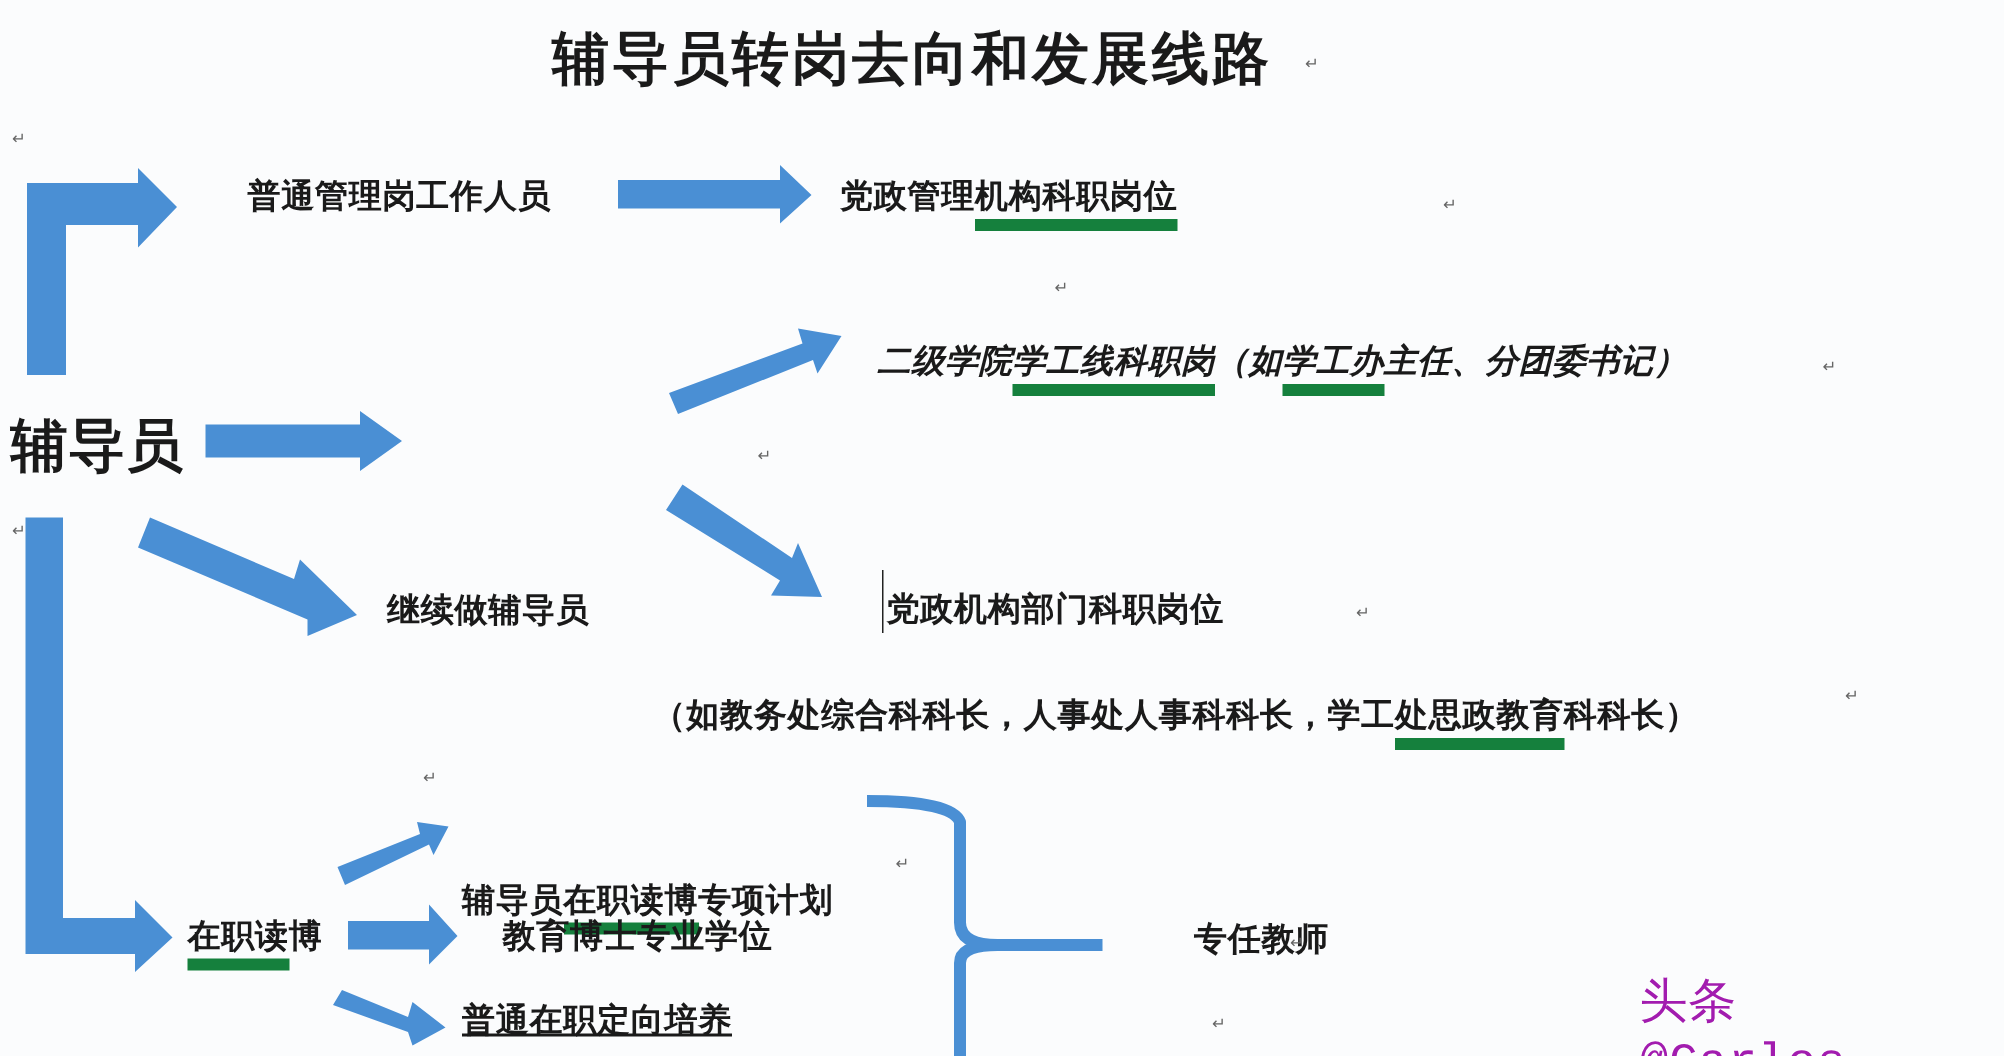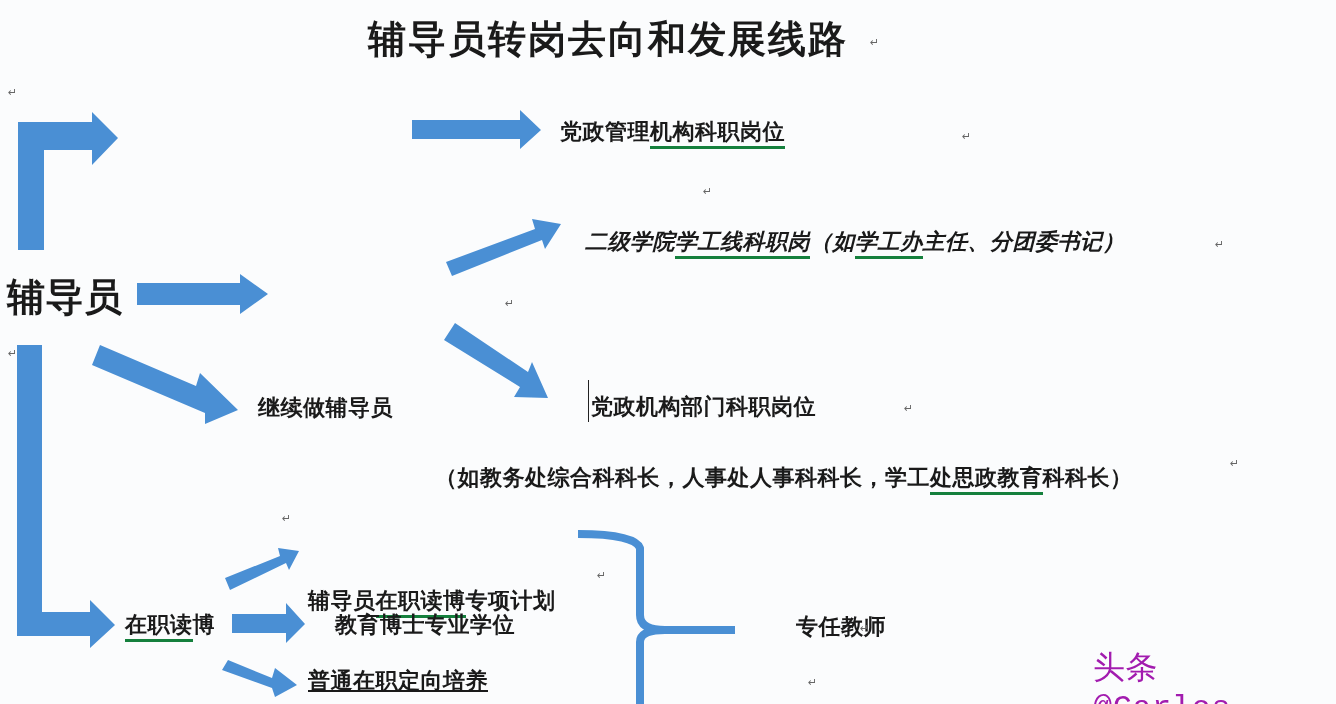--- a/index.html
+++ b/index.html
@@ -15,21 +15,21 @@
     .lbl {
       position: absolute;
       white-space: nowrap;
       font-weight: bold;
       font-size: 22px;
       line-height: 1;
       letter-spacing: 0.5px;
     }
     .title { font-size: 38px; letter-spacing: 2px; }
     .big { font-size: 38px; }
-    .ul { border-bottom: 3px solid #15803d; padding-bottom: 2px; }
+    .ul { border-bottom: 8px solid #15803d; padding-bottom: 2px; }
     .mark { font-size: 11px; color: #666; font-weight: normal; position: absolute; }
     .cursor { position: absolute; width: 1px; background: #222; }
     .watermark {
       position: absolute; font-size: 32px; font-weight: normal;
       color: #a21caf; letter-spacing: 0.5px;
       text-shadow: 0 0 2px #fff, 0 0 2px #fff;
       font-family: Liberation Mono, monospace;
     }
   </style>
 </head>
@@ -63,20 +63,21 @@
 
     <path d="M578,534 Q635,534 640,548 L640,615 Q640,630 665,630 L735,630 M665,630 Q640,630 640,642 L640,704" fill="none" stroke="#4a8fd4" stroke-width="8" stroke-linecap="butt" stroke-linejoin="round"></path>
   </svg>
 
   <div class="lbl title" style="left:368px; top:20px;">辅导员转岗去向和发展线路</div>
   <span class="mark" style="left:870px; top:36px;">↵</span>
   <span class="mark" style="left:8px; top:86px;">↵</span>
 
   <div class="lbl big" style="left:7px; top:278px;">辅导员</div>
 
+  <div class="lbl" style="left:165px; top:121px;">普通管理岗工作人员</div>
   <div class="lbl" style="left:560px; top:121px;">
     <span>党政管理</span><span class="ul">机构科职岗位</span>
   </div>
   <span class="mark" style="left:962px; top:130px;">↵</span>
   <span class="mark" style="left:703px; top:185px;">↵</span>
 
   <span class="mark" style="left:505px; top:297px;">↵</span>
 
   <div class="lbl" style="left:585px; top:231px;font-style:italic;">
     <span>二级学院</span><span class="ul">学工线科职岗</span><span>（如</span><span class="ul">学工办</span><span>主任、分团委书记）</span>

